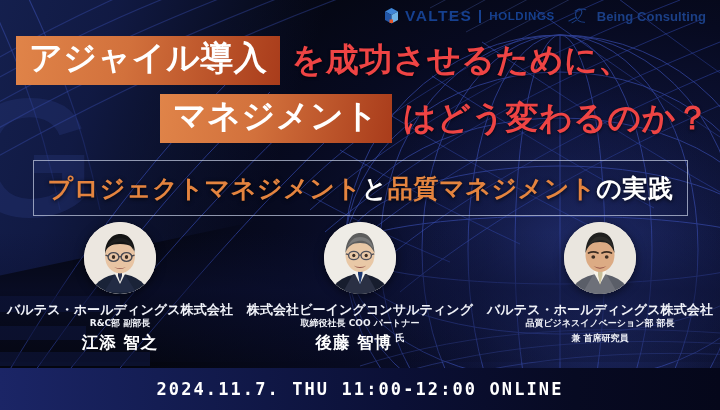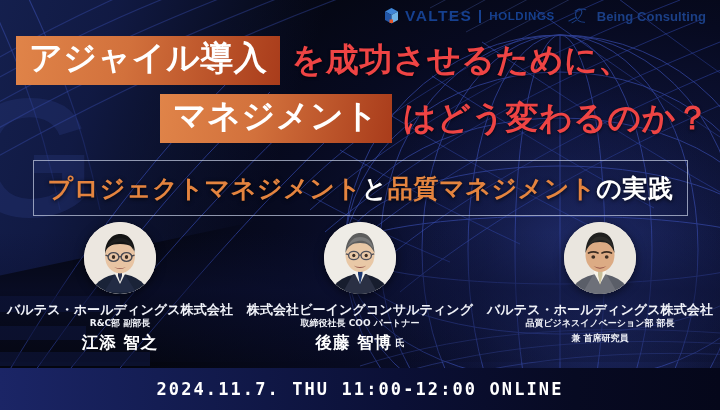--- a/index.html
+++ b/index.html
@@ -211,21 +211,21 @@
     font-size: 9px;
     font-weight: 700;
     color: #f0f2f8;
     line-height: 1.32;
     text-align: center;
     font-family: "DejaVu Sans", "Liberation Sans", sans-serif;
   }
   .sp-name-row {
     margin-top: 2px;
     display: flex;
-    align-items: center;
+    align-items: flex-start;
     justify-content: center;
     gap: 3px;
   }
   .sp-pre {
     font-size: 9px;
     font-weight: 700;
     color: #f0f2f8;
     font-family: "DejaVu Sans", "Liberation Sans", sans-serif;
   }
   .sp-name {

